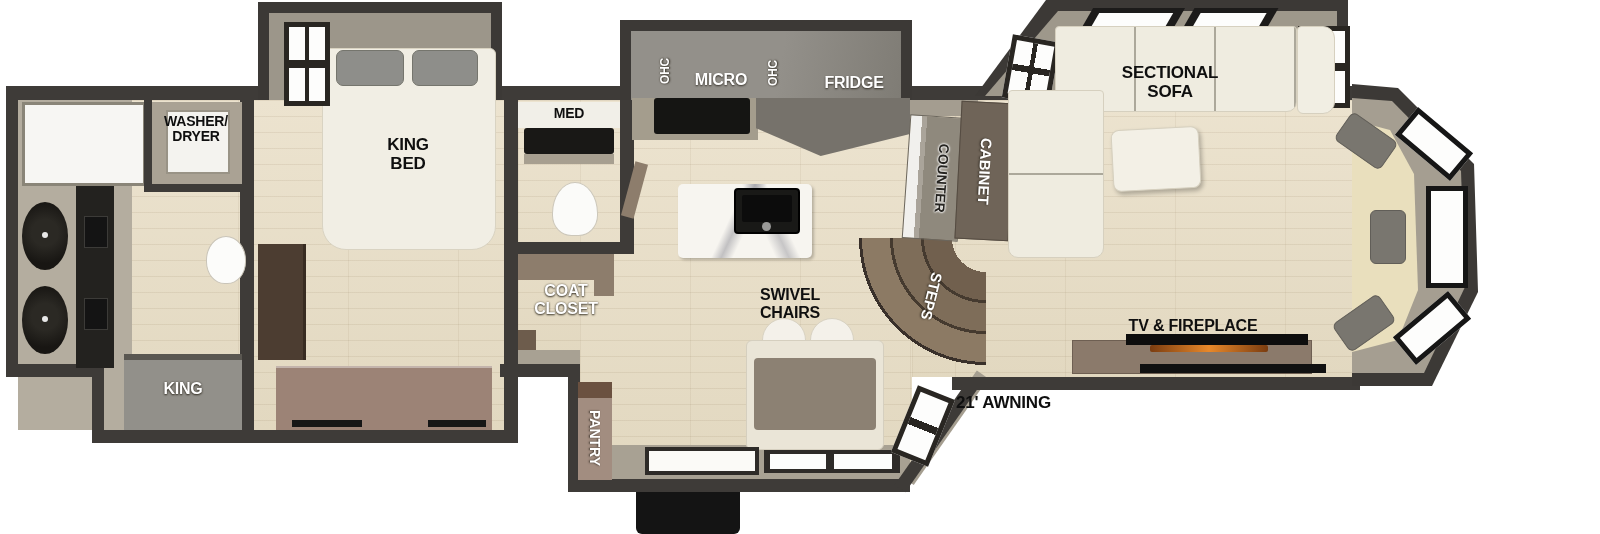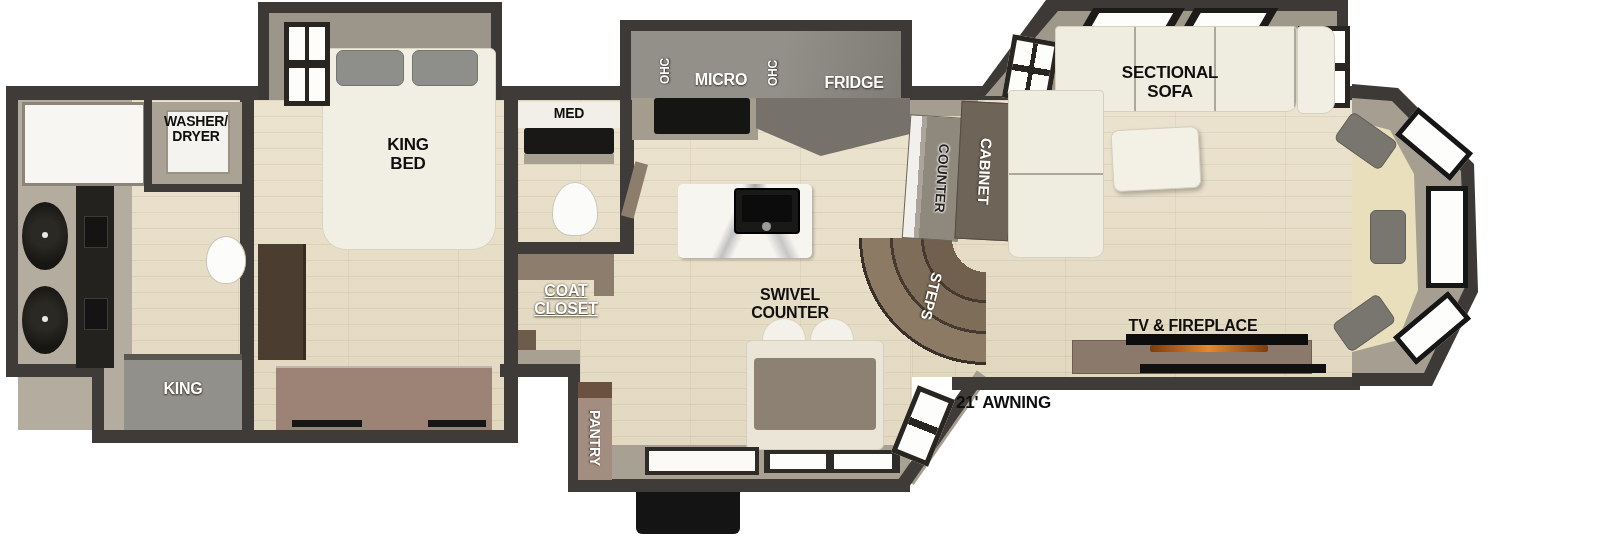--- a/index.html
+++ b/index.html
@@ -184,21 +184,21 @@
     background:linear-gradient(90deg,#7a3c10,#e8882a 50%,#7a3c10);}
   #tv-bar2{position:absolute;left:1140px;top:364px;width:186px;height:9px;background:#111;}
 
   
   #lbl-shower{left:24px;top:116px;width:120px;font-size:15px;}
   #lbl-washer{left:150px;top:114px;width:92px;font-size:14px;}
   #lbl-linen{left:124px;top:380px;width:118px;font-size:16px;}
   #lbl-king{left:338px;top:136px;width:140px;font-size:17px;}
   #lbl-dresser{left:286px;top:374px;width:196px;font-size:15px;}
   #lbl-med{left:518px;top:106px;width:102px;font-size:14px;}
-  #lbl-coat{left:510px;top:282px;width:112px;font-size:16px;text-decoration:underline;}
+  #lbl-coat{left:510px;top:282px;width:112px;font-size:16px;}
   #lbl-ohc-left{left:656px;top:46px;width:20px;height:50px;font-size:12px;}
   #lbl-micro{left:684px;top:71px;width:74px;font-size:16px;color:#fff;text-shadow:0 1px 2px rgba(30,25,18,.8);}
   #lbl-ohc-right{left:764px;top:50px;width:20px;height:46px;font-size:12px;}
   #lbl-fridge{left:814px;top:74px;width:80px;font-size:16px;color:#fff;text-shadow:0 1px 2px rgba(30,25,18,.8);}
   #lbl-swivel{left:728px;top:286px;width:124px;font-size:16px;}
   #lbl-pantry{position:absolute;left:578px;top:398px;width:34px;height:80px;display:flex;align-items:center;justify-content:center;
     writing-mode:vertical-rl;font-weight:bold;font-size:14px;color:#fff;text-shadow:0 1px 2px rgba(30,25,18,.8);}
   #lbl-sectional{left:1078px;top:64px;width:184px;font-size:17px;}
   #lbl-tv{left:1098px;top:317px;width:190px;font-size:16px;}
   #lbl-awning{left:956px;top:394px;width:160px;font-size:17px;text-align:left;}
@@ -347,20 +347,20 @@
 BED</div>
   <div class="lbl lbl-dark" id="lbl-med">MED</div>
   <div class="lbl lbl-light" id="lbl-coat">COAT
 CLOSET</div>
   <div class="lbl lbl-light v-up flexc" id="lbl-ohc-left">OHC</div>
   <div class="lbl" id="lbl-micro">MICRO</div>
   <div class="lbl lbl-light v-up flexc" id="lbl-ohc-right">OHC</div>
   <div class="lbl" id="lbl-fridge">FRIDGE</div>
   <div class="lbl lbl-light v flexc" id="lbl-steps" style="left:918px;top:250px;width:26px;height:92px;font-size:15px;transform:rotate(14deg);">STEPS</div>
   <div class="lbl lbl-dark" id="lbl-swivel">SWIVEL
-COUNTER</div>
+CHAIRS</div>
   <div id="lbl-pantry">PANTRY</div>
   <div class="lbl lbl-dark" id="lbl-sectional">SECTIONAL
 SOFA</div>
   <div class="lbl lbl-dark" id="lbl-tv">TV &amp; FIREPLACE</div>
   <div class="lbl lbl-dark" id="lbl-awning">21' AWNING</div>
 
 </div>
 
 </body></html>

